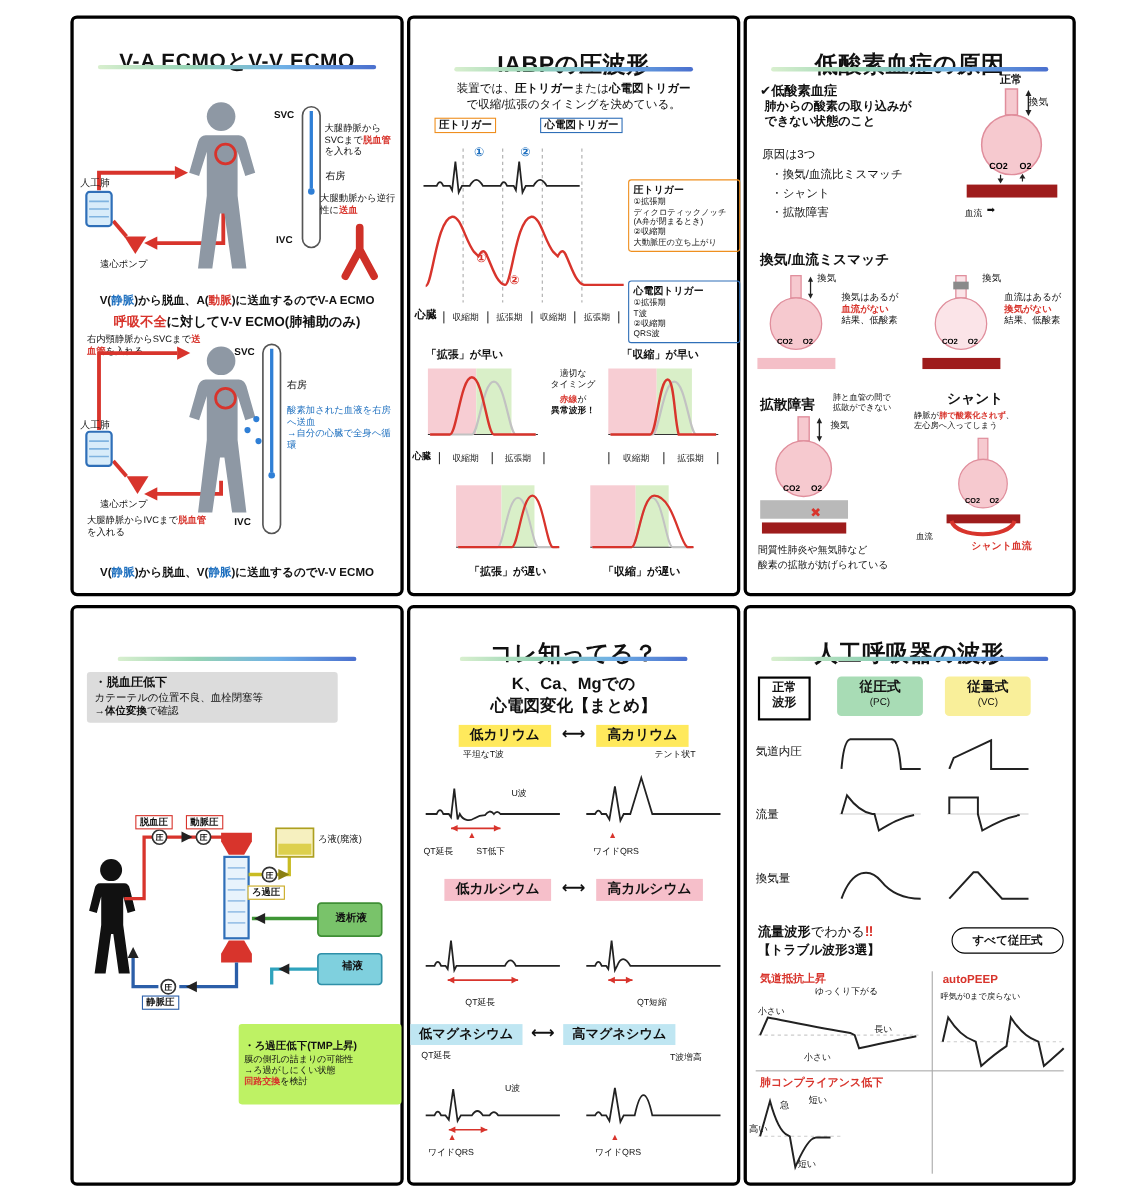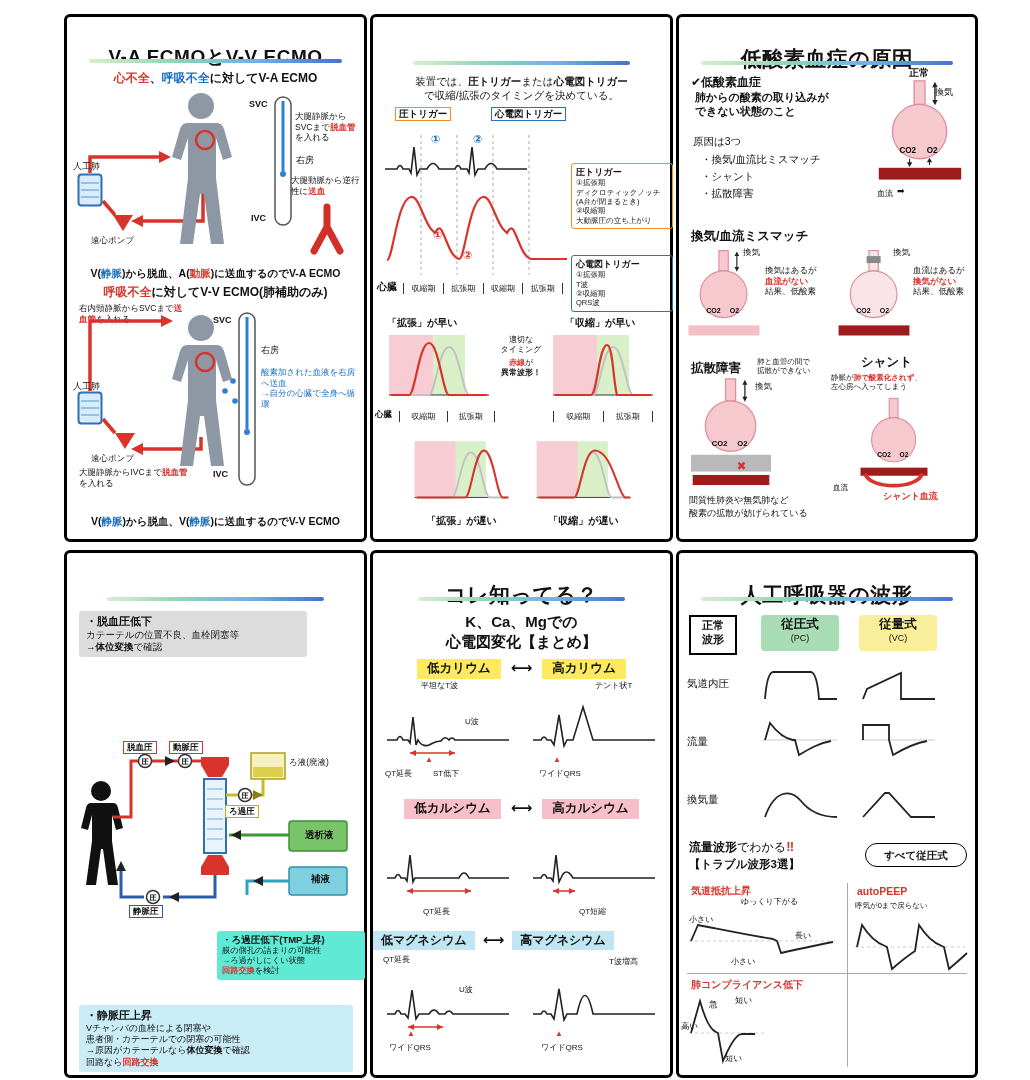--- a/index.html
+++ b/index.html
@@ -17,21 +17,20 @@
 .phase{display:flex;font-size:8px;text-align:center}
 .phase span{flex:1;border-left:1px solid #333;padding-top:1px}
 .phase span:last-child{border-right:1px solid #333}
 </style>
 </head>
 <body>
 
 <section class="panel" style="left:64px;top:14px">
   <h2 class="ttl" style="top:12px;font-size:19px">V-A ECMOとV-V ECMO</h2>
   <div class="ubar" style="left:22px;top:42px;width:253px"></div>
-  <div class="a c" style="left:0;top:54px;width:100%;font-size:12px"><span class="b red">心不全</span><span class="b">、</span><span class="b blue">呼吸不全</span><span class="b">に対してV-A ECMO</span></div>
 
   <svg class="a" style="left:0;top:64px" width="297" height="190" viewBox="0 0 297 190">
     <path d="M23 92 V76 H92" fill="none" stroke="#d8342c" stroke-width="3.5"></path>
     <polygon points="92,70 104,76 92,82" fill="#d8342c"></polygon>
     <path d="M136 112 V140 H72" fill="none" stroke="#d8342c" stroke-width="3.5"></path>
     <polygon points="76,134 64,140 76,146" fill="#d8342c"></polygon>
     <path d="M48 134 L36 120" fill="none" stroke="#d8342c" stroke-width="3.5"></path>
   </svg>
   <svg class="a" style="left:92px;top:74px" width="84" height="168" viewBox="0 0 84 168">
     <circle cx="42" cy="15" r="13" fill="#8e98a4"></circle>
@@ -100,20 +99,21 @@
   </svg>
   <svg class="a" style="left:46px;top:414px" width="24" height="20" viewBox="0 0 24 20">
     <polygon points="2,2 22,2 12,18" fill="#d8342c"></polygon>
   </svg>
   <span class="a" style="left:24px;top:436px;font-size:8.5px">遠心ポンプ</span>
   <div class="a" style="left:12px;top:450px;width:110px;font-size:8.5px"><span>大腿静脈からIVCまで</span><span class="b red">脱血管</span><span>を入れる</span></div>
   <div class="a c" style="left:0;top:498px;width:100%;font-size:10.5px"><span class="b">V(</span><span class="b blue">静脈</span><span class="b">)から脱血、V(</span><span class="b blue">静脈</span><span class="b">)に送血するのでV-V ECMO</span></div>
 </section>
 
 <section class="panel" style="left:370px;top:14px">
+  <h2 class="ttl" style="top:12px">IABPの圧波形</h2>
   <div class="ubar" style="left:40px;top:44px;width:217px"></div>
   <div class="a c" style="left:0;top:58px;width:100%;font-size:10.5px"><span>装置では、</span><span class="b">圧トリガー</span><span>または</span><span class="b">心電図トリガー</span></div>
   <div class="a c" style="left:0;top:72px;width:100%;font-size:10.5px">で収縮/拡張のタイミングを決めている。</div>
   <span class="tag" style="left:22px;top:90px;border-color:#ef8f1f;font-size:9.5px">圧トリガー</span>
   <span class="tag" style="left:118px;top:90px;border-color:#2f6fb8;font-size:9.5px">心電図トリガー</span>
   <span class="a b blue" style="left:58px;top:116px;font-size:11px">①</span>
   <span class="a b blue" style="left:100px;top:116px;font-size:11px">②</span>
   <svg class="a" style="left:8px;top:110px" width="190" height="155" viewBox="0 0 190 155">
     <path d="M40 8 V148 M76 8 V148 M112 8 V148 M148 8 V148" stroke="#aaa" stroke-width="1" stroke-dasharray="3 3"></path>
     <path d="M4 42 h12 q3 -7 6 0 h6 l2 4 l3 -26 l3 28 l3 -6 h7 q6 -11 12 0 h16 q3 -7 6 0 h6 l2 4 l3 -26 l3 28 l3 -6 h7 q6 -11 12 0 h30" fill="none" stroke="#222" stroke-width="1.6"></path>
@@ -326,32 +326,25 @@
     <circle cx="86" cy="158" r="6.5" fill="#fff" stroke="#333" stroke-width="1.5"></circle>
     <text x="86" y="161" font-size="7" font-weight="700" text-anchor="middle">圧</text>
   </svg>
   <span class="tag" style="left:56px;top:188px;border-color:#d8342c">脱血圧</span>
   <span class="tag" style="left:102px;top:188px;border-color:#d8342c">動脈圧</span>
   <div class="a nw" style="left:222px;top:204px;font-size:8.5px"><span>ろ液</span><span>(廃液)</span></div>
   <span class="tag" style="left:158px;top:252px;border-color:#c9a91f">ろ過圧</span>
   <span class="a b" style="left:238px;top:276px;font-size:9.5px">透析液</span>
   <span class="a b" style="left:244px;top:320px;font-size:9.5px">補液</span>
   <span class="tag" style="left:62px;top:352px;border-color:#2b5ea8">静脈圧</span>
-  <div class="a" style="left:150px;top:378px;width:138px;background:#5eead4;border-radius:3px;padding:3px 5px;font-size:8.2px">
+  <div class="a" style="left:150px;top:378px;width:138px;background:#bef264;border-radius:3px;padding:15px 5px;font-size:8.2px">
     <div class="b" style="font-size:9.5px">・ろ過圧低下(TMP上昇)</div>
     <div>膜の側孔の詰まりの可能性</div>
     <div>→ろ過がしにくい状態</div>
     <div><span class="b red">回路交換</span><span>を検討</span></div>
-  </div>
-  <div class="a" style="left:12px;top:452px;width:260px;background:#c9ecf6;border-radius:3px;padding:4px 7px;font-size:9px">
-    <div class="b" style="font-size:11px">・静脈圧上昇</div>
-    <div>Vチャンバの血栓による閉塞や</div>
-    <div>患者側・カテーテルでの閉塞の可能性</div>
-    <div><span>→原因がカテーテルなら</span><span class="b">体位変換</span><span>で確認</span></div>
-    <div><span>回路なら</span><span class="b red">回路交換</span></div>
   </div>
 </section>
 
 <section class="panel" style="left:370px;top:550px">
   <h2 class="ttl" style="top:12px">コレ知ってる？</h2>
   <div class="ubar" style="left:45px;top:44px;width:207px"></div>
   <div class="a b c" style="left:0;top:60px;width:100%;font-size:15px">K、Ca、Mgでの</div>
   <div class="a b c" style="left:0;top:80px;width:100%;font-size:15px">心電図変化【まとめ】</div>
   <div class="a" style="left:0;top:106px;width:100%;display:flex;justify-content:center;align-items:center;gap:10px">
     <span class="b" style="background:#ffe95c;padding:2px 10px;font-size:12.5px">低カリウム</span>

